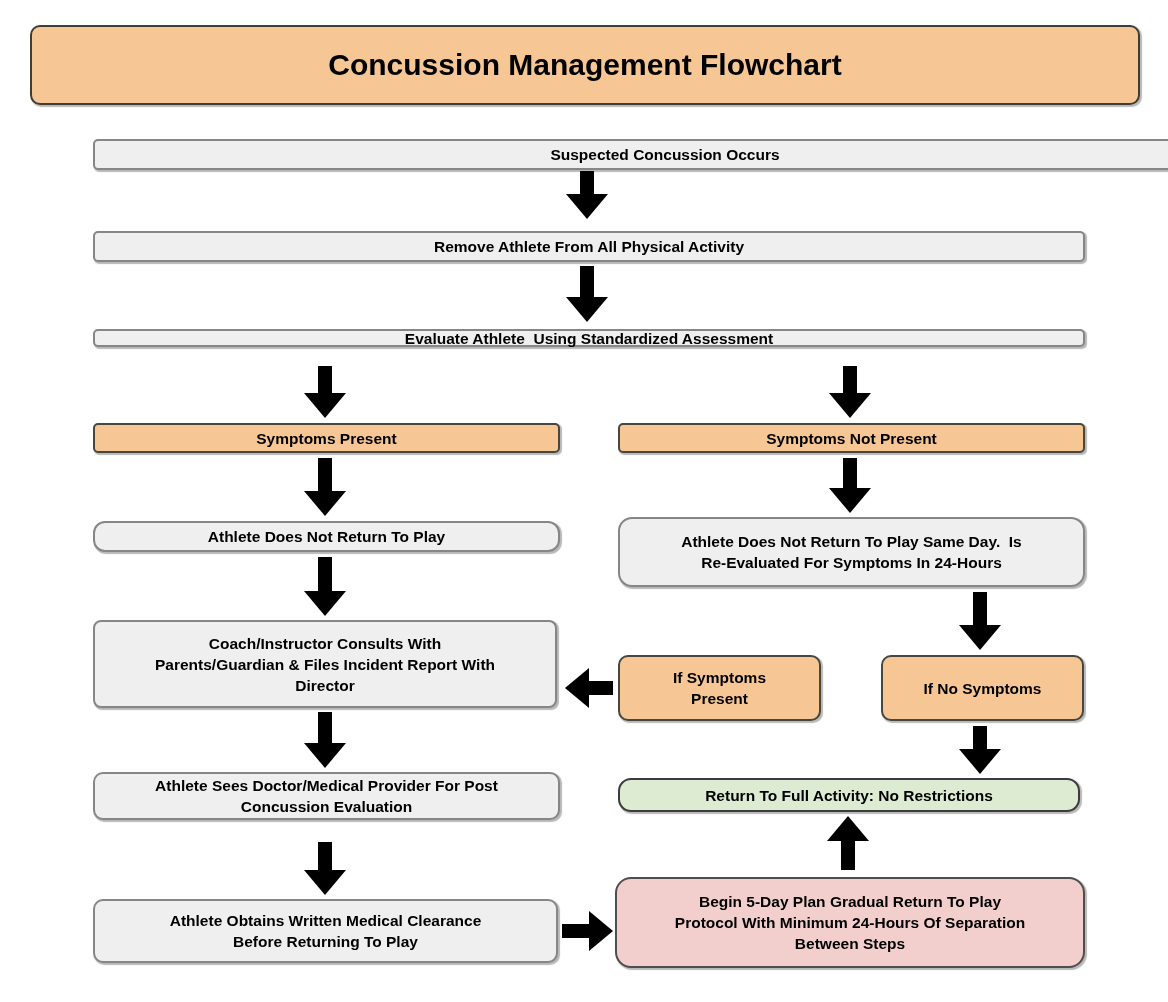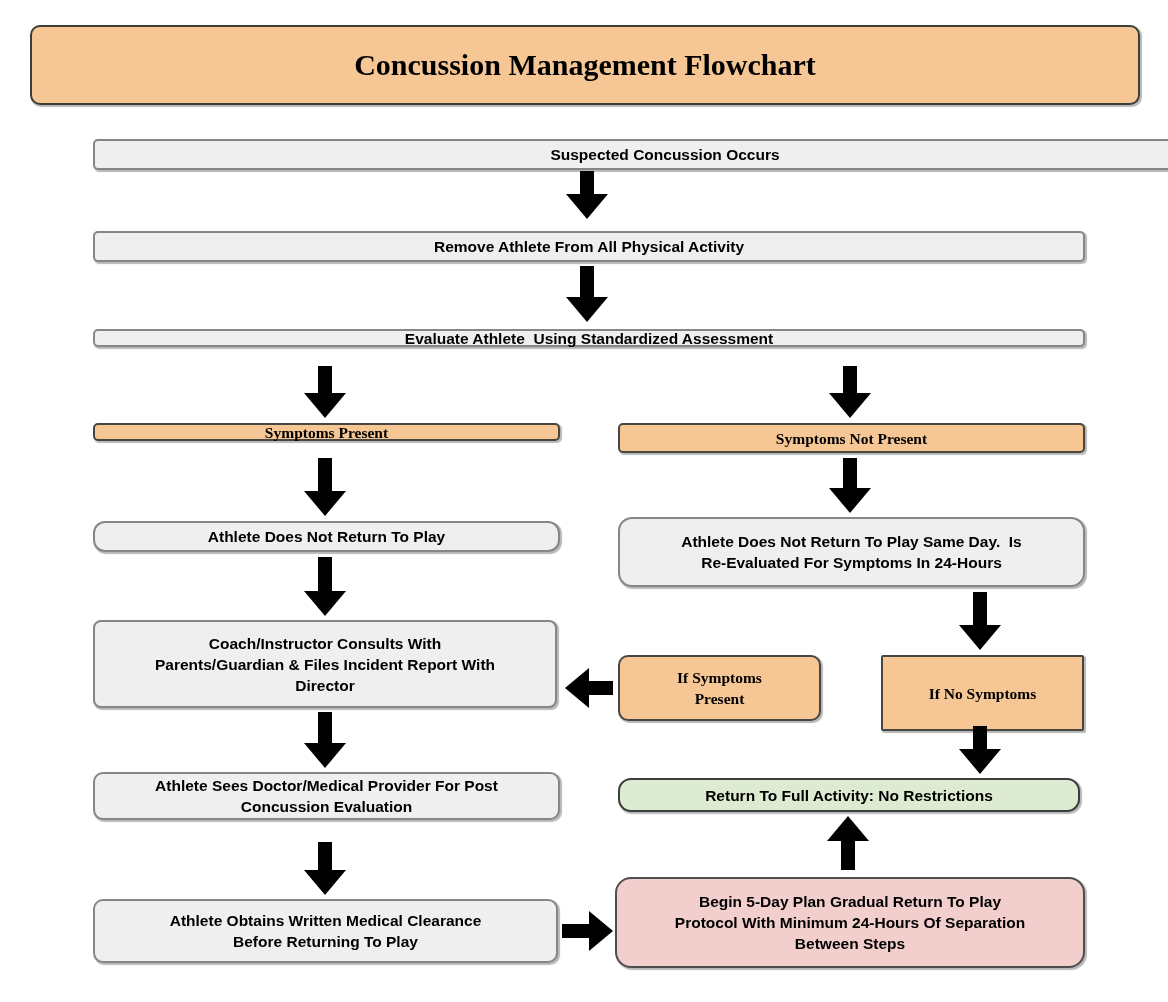--- a/index.html
+++ b/index.html
@@ -18,21 +18,21 @@
     align-items:center;
     justify-content:center;
     text-align:center;
     font-weight:bold;
     font-size:15.5px;
     line-height:21px;
     white-space:pre-wrap;
     border:2px solid #4a4a4a;
     box-shadow:1.5px 1.5px 1px rgba(0,0,0,0.28);
   }
-  .fill-orange{background:var(--orange);border-color:#474740;font-family:Liberation Serif, serif;}
+  .fill-orange{background:var(--orange);border-color:#474740;}
   .fill-gray{background:var(--gray);border-color:#868686;}
   .fill-green{background:var(--green);border-color:#3c3c3c;}
   .fill-pink{background:var(--pink);border-color:#4e4e4e;}
   .title-node{
     font-size:30px;
     line-height:34px;
     border-width:2px;
     border-color:#3e3e38;
   }
   .arrow{position:absolute;display:flex;}
@@ -55,21 +55,21 @@
 <div class="canvas">
 
   <div class="node fill-orange title-node" style="left:30px;top:25px;width:1110px;height:80px;border-radius:10px;">Concussion Management Flowchart</div>
 
   <div class="node fill-gray" style="left:93px;top:139px;width:1144px;height:31px;border-radius:5px;">Suspected Concussion Occurs</div>
 
   <div class="node fill-gray" style="left:93px;top:231px;width:992px;height:31px;border-radius:5px;">Remove Athlete From All Physical Activity</div>
 
   <div class="node fill-gray" style="left:93px;top:329px;width:992px;height:18px;border-radius:5px;">Evaluate Athlete  Using Standardized Assessment</div>
 
-  <div class="node fill-orange" style="left:93px;top:423px;width:467px;height:18px;border-radius:5px;">Symptoms Present</div>
+  <div class="node fill-orange" style="left:93px;top:423px;width:467px;height:30px;border-radius:5px;">Symptoms Present</div>
 
   <div class="node fill-orange" style="left:618px;top:423px;width:467px;height:30px;border-radius:5px;">Symptoms Not Present</div>
 
   <div class="node fill-gray" style="left:93px;top:521px;width:467px;height:31px;border-radius:12px;">Athlete Does Not Return To Play</div>
 
   <div class="node fill-gray" style="left:93px;top:620px;width:464px;height:88px;border-radius:8px;text-align:center;">Coach/Instructor Consults With
 Parents/Guardian &amp; Files Incident Report With
 Director</div>
 
   <div class="node fill-gray" style="left:93px;top:772px;width:467px;height:48px;border-radius:10px;">Athlete Sees Doctor/Medical Provider For Post
@@ -77,21 +77,21 @@
 
   <div class="node fill-gray" style="left:93px;top:899px;width:465px;height:64px;border-radius:10px;">Athlete Obtains Written Medical Clearance
 Before Returning To Play</div>
 
   <div class="node fill-gray" style="left:618px;top:517px;width:467px;height:70px;border-radius:14px;">Athlete Does Not Return To Play Same Day.  Is
 Re-Evaluated For Symptoms In 24-Hours</div>
 
   <div class="node fill-orange" style="left:618px;top:655px;width:203px;height:66px;border-radius:10px;">If Symptoms
 Present</div>
 
-  <div class="node fill-orange" style="left:881px;top:655px;width:203px;height:76px;border-radius:2px;">If No Symptoms</div>
+  <div class="node fill-orange" style="left:881px;top:655px;width:203px;height:66px;border-radius:10px;">If No Symptoms</div>
 
   <div class="node fill-green" style="left:618px;top:778px;width:462px;height:34px;border-radius:13px;">Return To Full Activity: No Restrictions</div>
 
   <div class="node fill-pink" style="left:615px;top:877px;width:470px;height:91px;border-radius:16px;">Begin 5-Day Plan Gradual Return To Play
 Protocol With Minimum 24-Hours Of Separation
 Between Steps</div>
 
   <div class="arrow down" style="left:565px;top:171px;height:48px;">
       <div class="stem"></div>
       <div class="head"></div>

